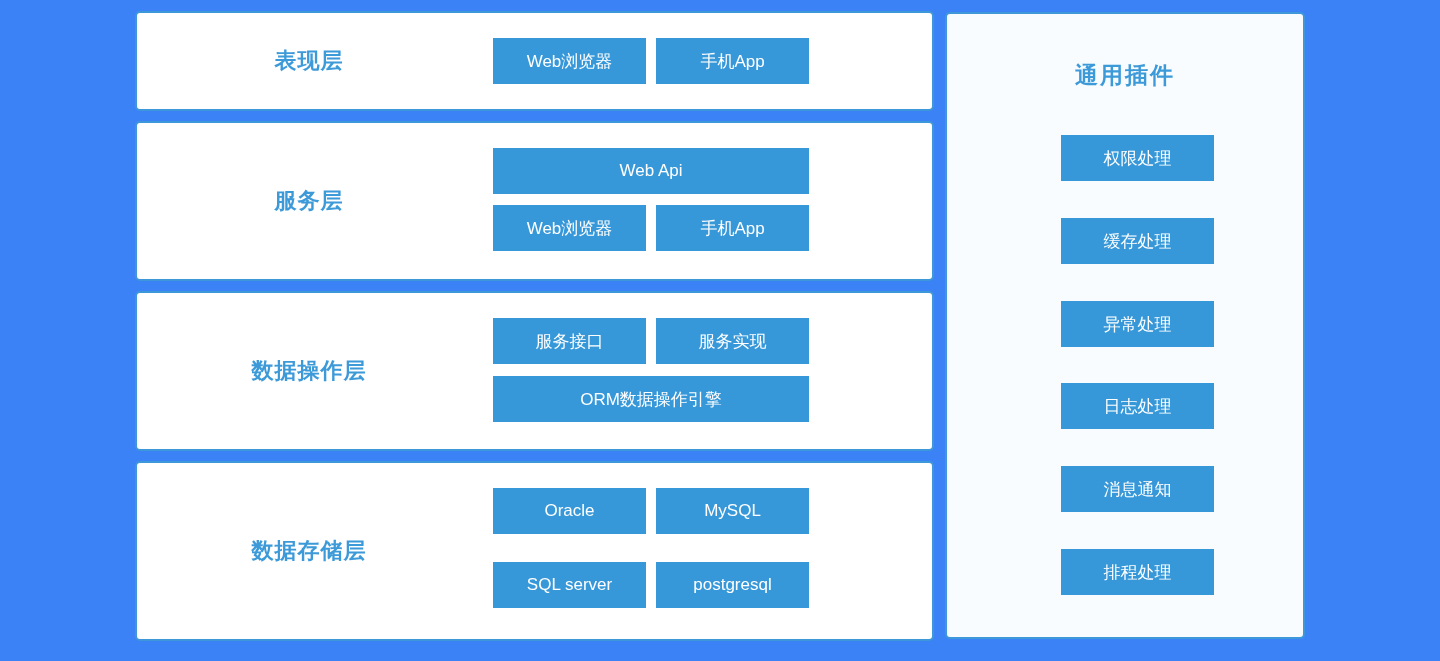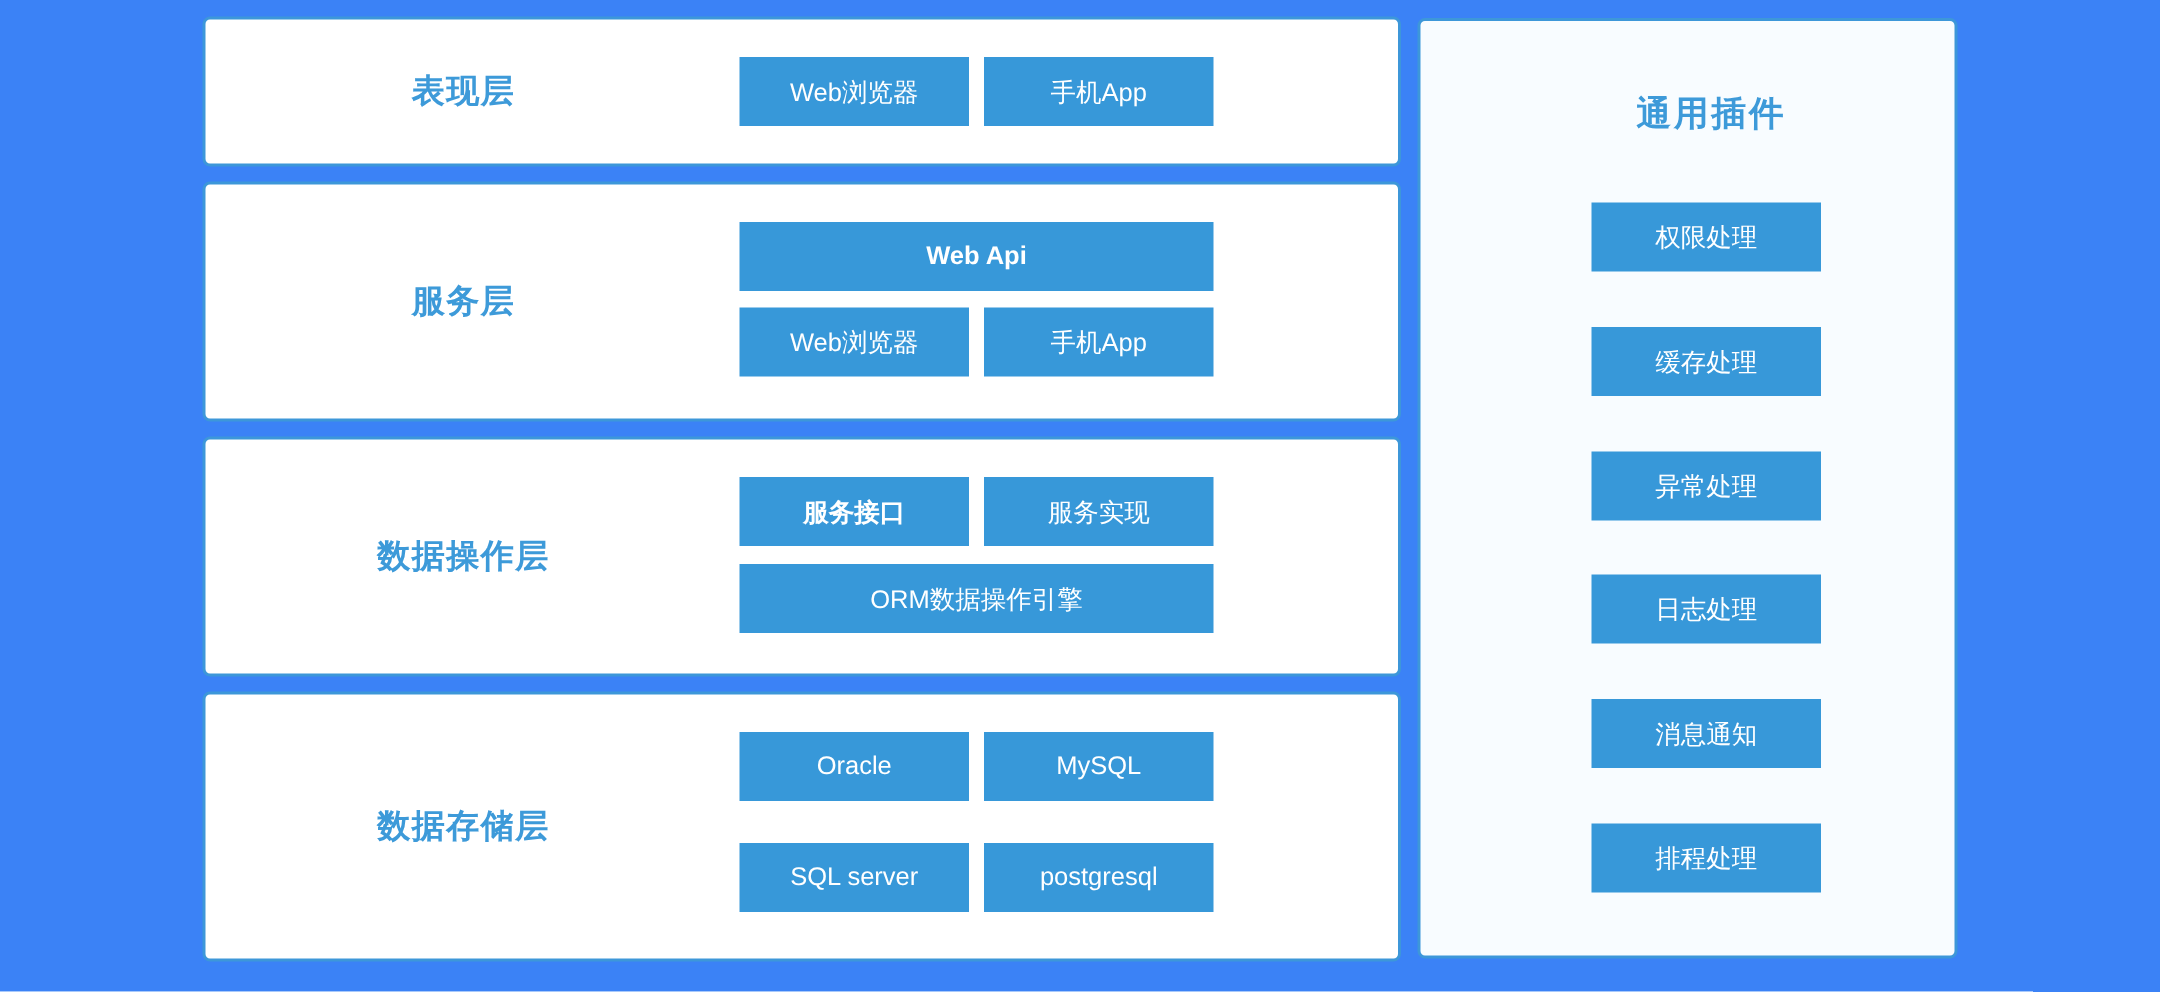--- a/index.html
+++ b/index.html
@@ -41,48 +41,48 @@
     z-index:2;
   }
 
   .plugins-panel{
     position:absolute;left:945px;top:12px;width:360px;height:627px;
     background:var(--panel-bg,#F8FCFF);
     border:2px solid var(--border,#3D97D9);
     border-radius:5px;
   }
   .plugins-title{
-    position:absolute;top:46px;left:16px;width:100%;
+    position:absolute;top:46px;left:0;width:100%;
     text-align:center;
     color:var(--label-text,#3D9AD9);
     font-size:23px;font-weight:bold;letter-spacing:2px;
   }
   .plugins-panel .node{left:102px;}
 </style>
 </head>
 <body>
 
 <div class="canvas">
 
   <section class="layer" style="top:11px;height:100px;">
     <div class="layer-label">表现层</div>
     <div class="node" style="left:344px;top:25px;">Web浏览器</div>
     <div class="node" style="left:507px;top:25px;">手机App</div>
   </section>
 
   <section class="layer" style="top:121px;height:160px;">
     <div class="layer-label">服务层</div>
-    <div class="node wide" style="left:344px;top:25px;font-weight:bold;">Web Api</div>
+    <div class="node wide" style="left:344px;top:25px;">Web Api</div>
     <div class="node" style="left:344px;top:82px;">Web浏览器</div>
     <div class="node" style="left:507px;top:82px;">手机App</div>
   </section>
 
   <section class="layer" style="top:291px;height:160px;">
     <div class="layer-label">数据操作层</div>
-    <div class="node" style="left:344px;top:25px;font-weight:bold;">服务接口</div>
+    <div class="node" style="left:344px;top:25px;">服务接口</div>
     <div class="node" style="left:507px;top:25px;">服务实现</div>
     <div class="node wide" style="left:344px;top:83px;">ORM数据操作引擎</div>
   </section>
 
   <section class="layer" style="top:461px;height:180px;">
     <div class="layer-label">数据存储层</div>
     <div class="node" style="left:344px;top:25px;">Oracle</div>
     <div class="node" style="left:507px;top:25px;">MySQL</div>
     <div class="node" style="left:344px;top:99px;">SQL server</div>
     <div class="node" style="left:507px;top:99px;">postgresql</div>

